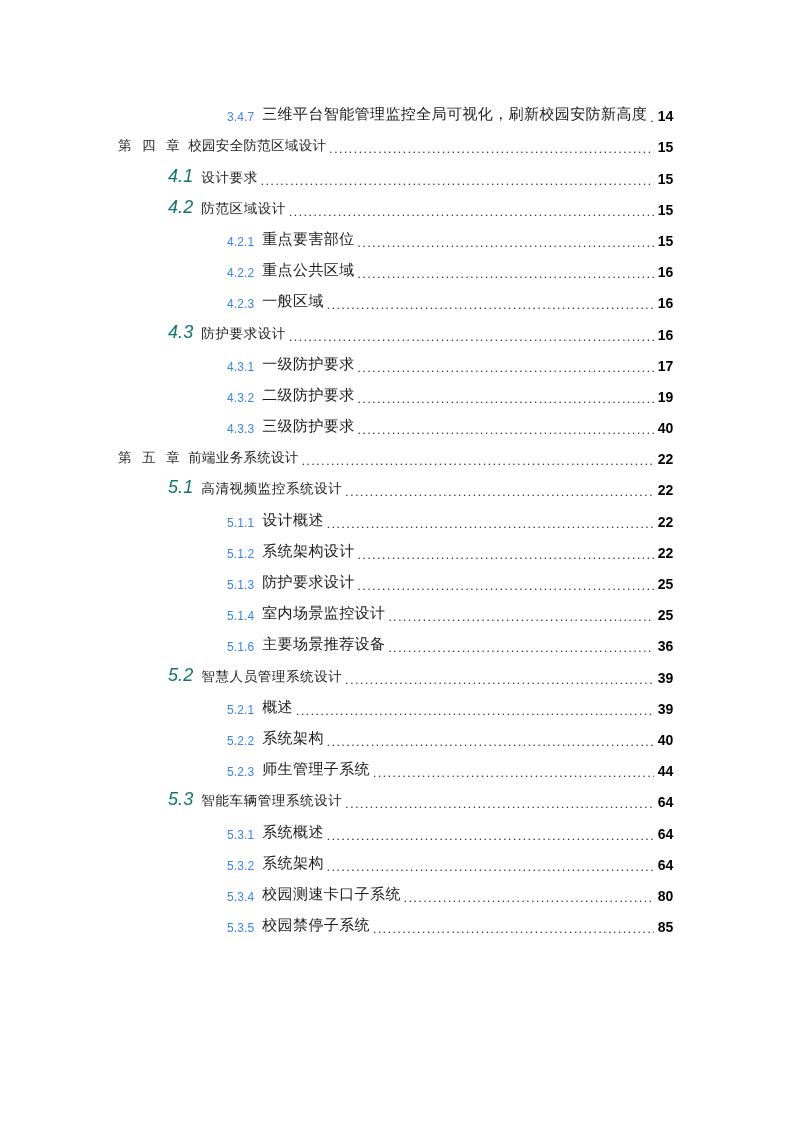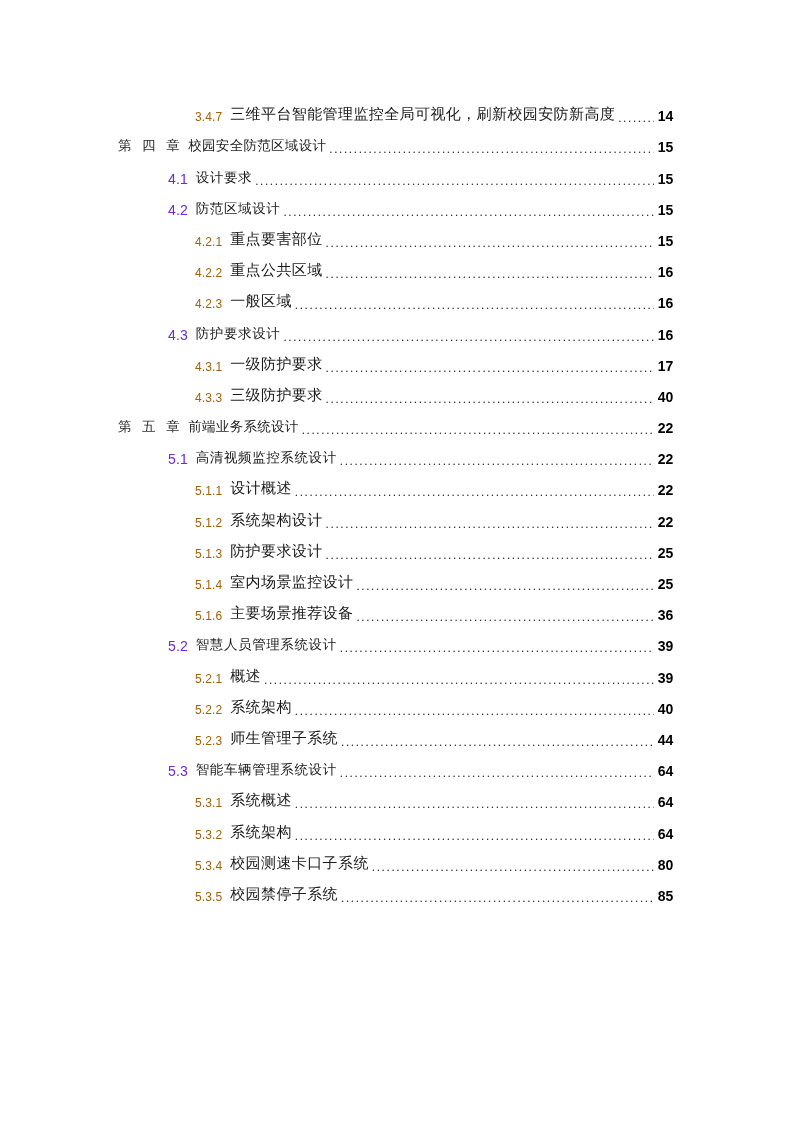--- a/index.html
+++ b/index.html
@@ -83,36 +83,38 @@
     padding-left: 5px;
     letter-spacing: 0.3px;
   }
 
   
   .level-2 {
     margin-left: 50px;
   }
   .level-2 .num {
     font-family: "Liberation Sans", "DejaVu Sans", sans-serif;
-    font-size: 14px;
-    color: #6d28d9;
+    font-size: 18px;
+    color: #0f766e;
+    font-style: italic;
   }
   .level-2 .title {
     padding-left: 8px;
     letter-spacing: 0.6px;
   }
 
   
   .level-3 {
     margin-left: 77px;
   }
   .level-3 .num {
     font-family: "Liberation Sans", "DejaVu Sans", sans-serif;
     font-size: 12px;
-    color: #a16207;
+    color: #3b82f6;
+    margin-left: 32px;
   }
   .level-3 .title {
     padding-left: 8px;
     font-size: 15px;
     letter-spacing: 0.4px;
   }
 </style>
 </head>
 <body>
 
@@ -166,20 +168,26 @@
         <span class="leader"></span>
         <span class="page-no">16</span>
       </div>
       <div class="toc-entry level-3">
         <span class="num">4.3.1</span>
         <span class="title">一级防护要求</span>
         <span class="leader"></span>
         <span class="page-no">17</span>
       </div>
       <div class="toc-entry level-3">
+        <span class="num">4.3.2</span>
+        <span class="title">二级防护要求</span>
+        <span class="leader"></span>
+        <span class="page-no">19</span>
+      </div>
+      <div class="toc-entry level-3">
         <span class="num">4.3.3</span>
         <span class="title">三级防护要求</span>
         <span class="leader"></span>
         <span class="page-no">40</span>
       </div>
       <div class="toc-entry level-1">
         <span class="num">第 五 章</span>
         <span class="title">前端业务系统设计</span>
         <span class="leader"></span>
         <span class="page-no">22</span>

